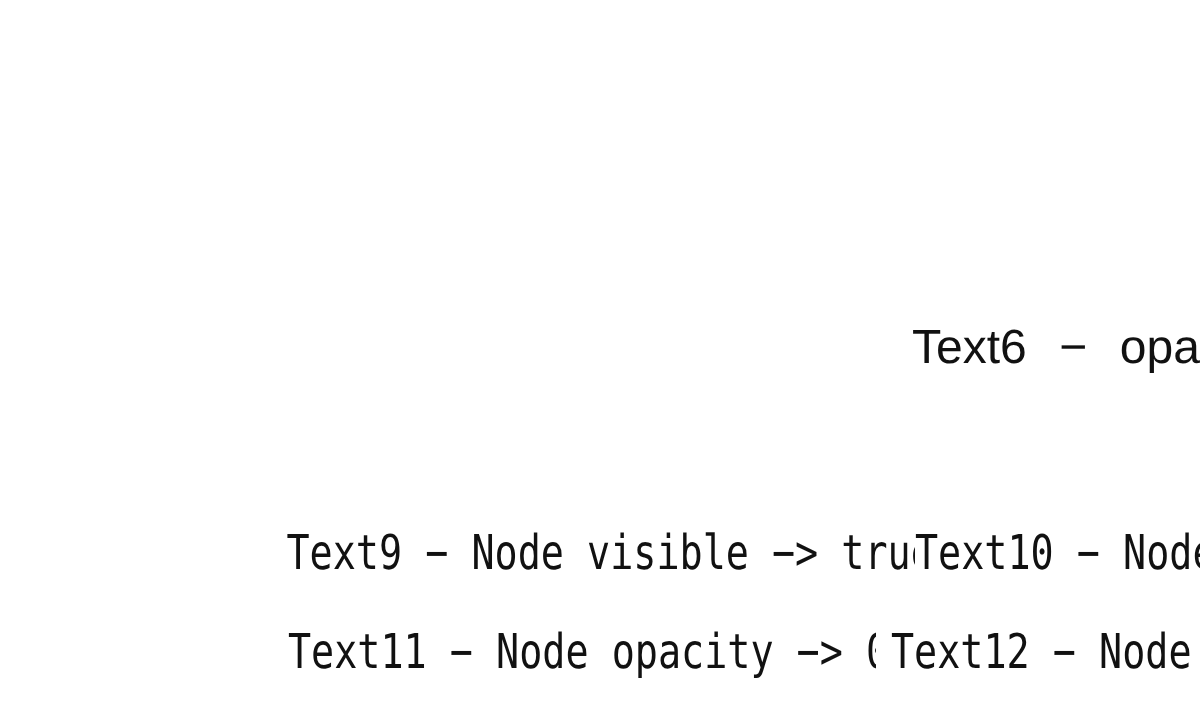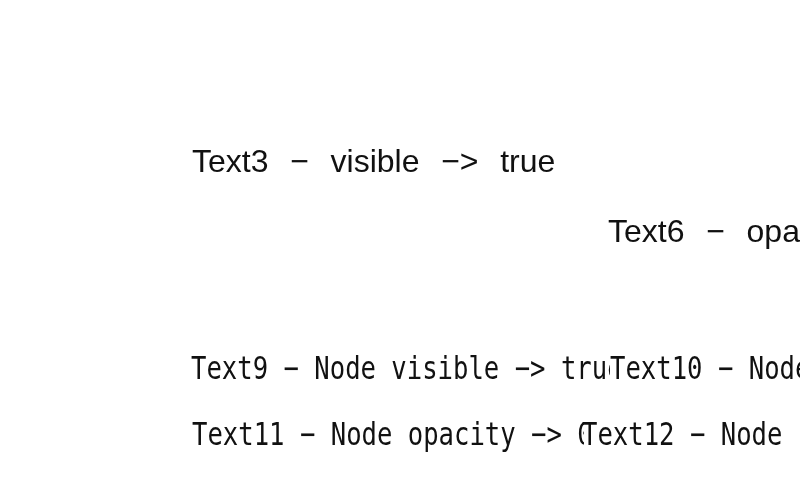--- a/index.html
+++ b/index.html
@@ -40,33 +40,32 @@
     white-space: nowrap;
     transform: scaleX(0.8);
     transform-origin: 0 0;
   }
 </style>
 </head>
 <body>
 
 <div class="stage">
 
-  <div class="line sans" style="left:192px; top:143px;">Text3 − visible −&gt; true</div>
 
   <div class="line sans" style="left:608px; top:213px;">Text6 − opacity</div>
 
   <div class="clip" style="left:191px; top:349px; width:419px;">
     <span class="mono">Text9 − Node visible −&gt; true</span>
   </div>
 
   <div class="clip" style="left:610px; top:349px; width:190px;">
     <span class="mono">Text10 − Node</span>
   </div>
 
   <div class="clip" style="left:192px; top:415px; width:392px;">
     <span class="mono">Text11 − Node opacity −&gt; 0</span>
   </div>
 
-  <div class="clip" style="left:582px; top:415px; width:206px;">
+  <div class="clip" style="left:594px; top:415px; width:206px;">
     <span class="mono">Text12 − Node</span>
   </div>
 
 </div>
 
 </body></html>

